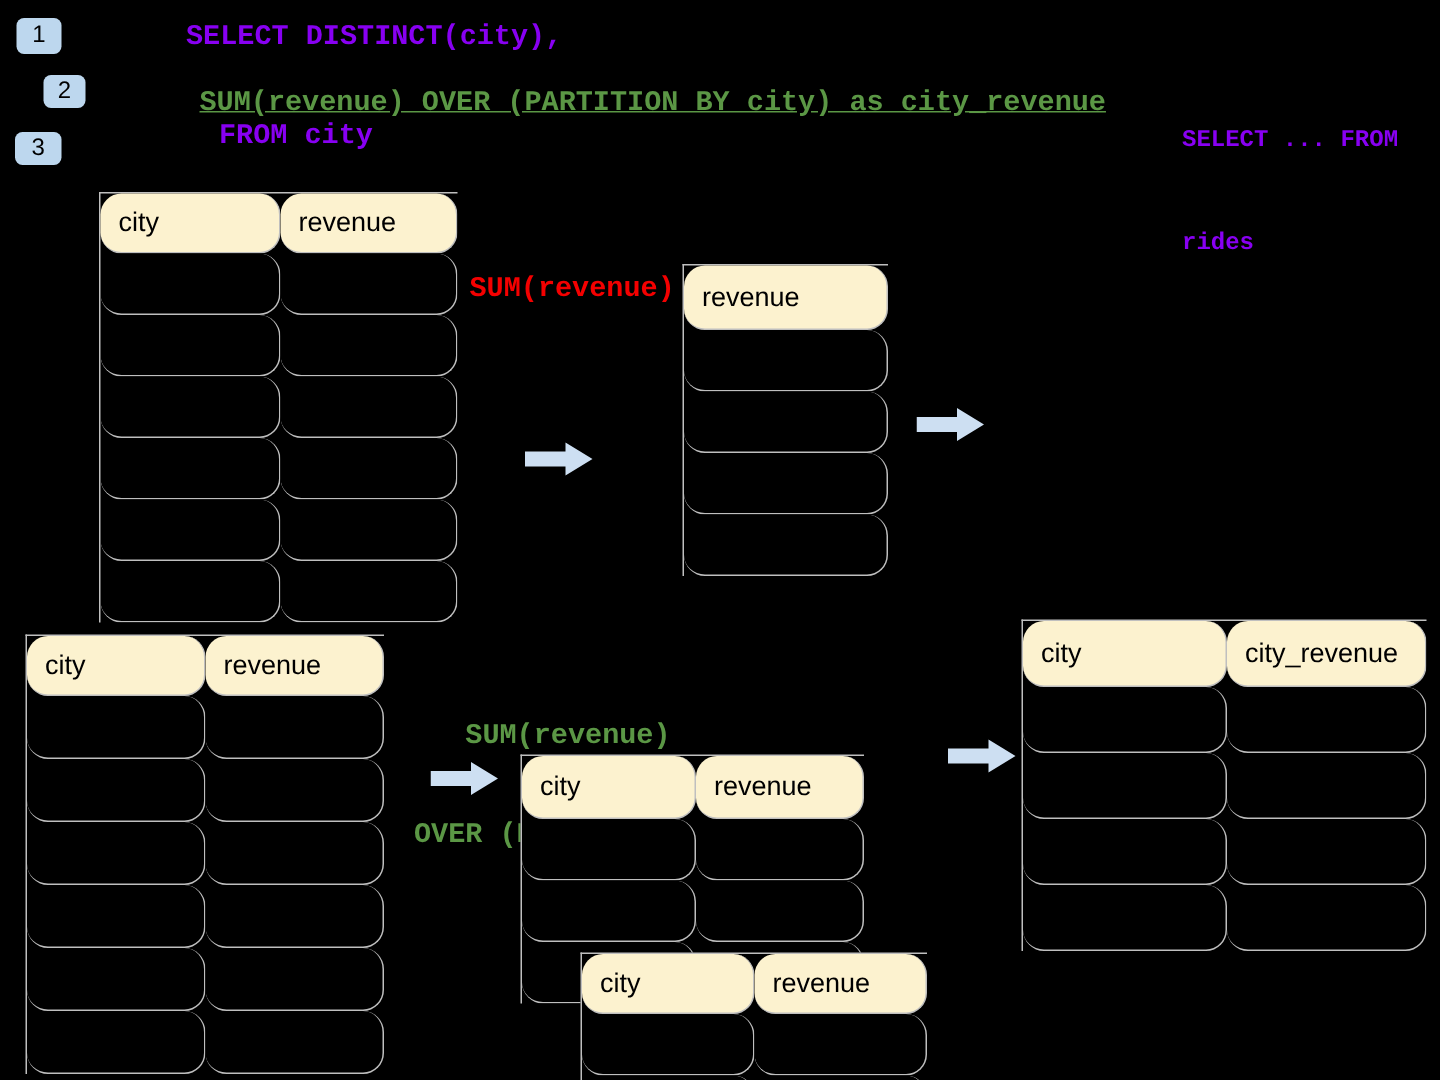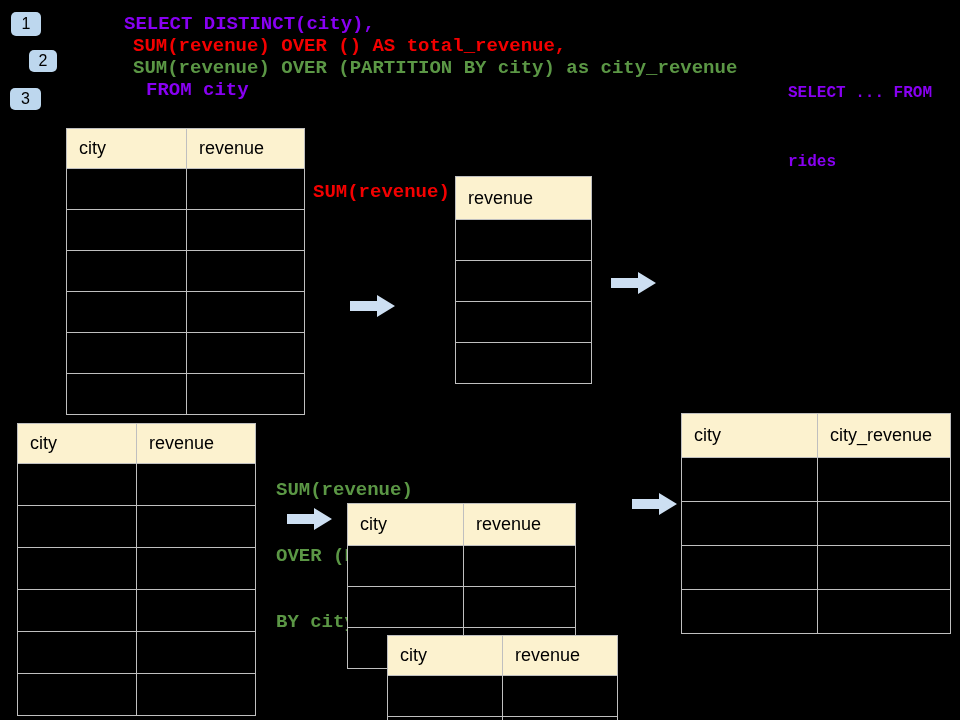--- a/index.html
+++ b/index.html
@@ -9,39 +9,39 @@
   
   .badge{position:absolute;background:#BDD7EE;border-radius:5px;color:#000;
          display:flex;align-items:center;justify-content:center;
          font:16px "Liberation Sans",sans-serif;}
   #badge1{left:11px;top:12px;width:30px;height:24px;}
   #badge2{left:29px;top:50px;width:28px;height:22px;}
   #badge3{left:10px;top:88px;width:31px;height:22px;}
 
   
   .codeline{position:absolute;font:bold 19px "Liberation Mono",monospace;white-space:pre;}
-  .note{position:absolute;font:bold 19px "Liberation Mono",monospace;white-space:pre;line-height:22px;}
+  .note{position:absolute;font:bold 19px "Liberation Mono",monospace;white-space:pre;line-height:22px;text-align:right;}
   .sidenote{position:absolute;left:752px;top:36px;font:bold 16px "Liberation Mono",monospace;
             white-space:pre;line-height:23px;}
   [data-color="purple"]{color:#8800F2;margin-left:36px;}
   [data-color="red"]{color:#F40000;}
   [data-color="green"]{color:#5B9745;}
   #cl1{left:88px;top:13px;}
   #cl2{left:133px;top:35px;}
-  #cl3{left:133px;top:57px;}
+  #cl3{left:133px;top:57px;text-decoration:underline;}
   #cl4{left:110px;top:79px;}
   #cl5{left:110px;top:101px;}
   #redNote{left:313px;top:137px;}
   #greenNote{left:276px;top:435px;}
 
   
   .tbl{position:absolute;background:#000;border-top:1px solid #BFBFBF;border-left:1px solid #BFBFBF;}
   .tr{display:flex;}
   .td{border-right:1px solid #BFBFBF;border-bottom:1px solid #BFBFBF;box-sizing:border-box;
-      display:flex;align-items:center;padding-left:12px;flex:1 1 auto;}
+      display:flex;align-items:center;padding-left:12px;flex:1 1 auto;border-radius:14px;}
   .th .td{background:#FCF2CF;color:#000;font-size:18px;}
 
   #t1{left:66px;top:128px;width:238px;}
   #t1 .th{height:40px;} #t1 .tr{height:41px;} #t1 .th.tr{height:40px;} #t1 .c1{width:120px;flex:0 0 120px;}
   #t2{left:455px;top:176px;width:136px;}
   #t2 .th.tr{height:43px;} #t2 .tr{height:41px;}
   #t3{left:17px;top:423px;width:238px;}
   #t3 .th.tr{height:40px;} #t3 .tr{height:42px;} #t3 .c1{width:119px;flex:0 0 119px;}
   #t4{left:347px;top:503px;width:228px;z-index:1;}
   #t4 .th.tr{height:42px;} #t4 .tr{height:41px;} #t4 .c1{width:116px;flex:0 0 116px;}
@@ -61,21 +61,20 @@
 </head>
 <body>
 
 <div id="canvas">
 
   <div class="badge" id="badge1">1</div>
   <div class="badge" id="badge2">2</div>
   <div class="badge" id="badge3">3</div>
 
   <div class="codeline" id="cl1" data-color="purple">SELECT DISTINCT(city),</div>
-  <div class="codeline" id="cl2" data-color="red">SUM(revenue) OVER () AS total_revenue,</div>
   <div class="codeline" id="cl3" data-color="green">SUM(revenue) OVER (PARTITION BY city) as city_revenue</div>
   <div class="codeline" id="cl4" data-color="purple">FROM city</div>
 
   <div class="sidenote" data-color="purple">
     <div>SELECT ... FROM</div>
     <div>rides</div>
   </div>
 
   <div class="note" id="redNote" data-color="red">
     <div>SUM(revenue)</div>

